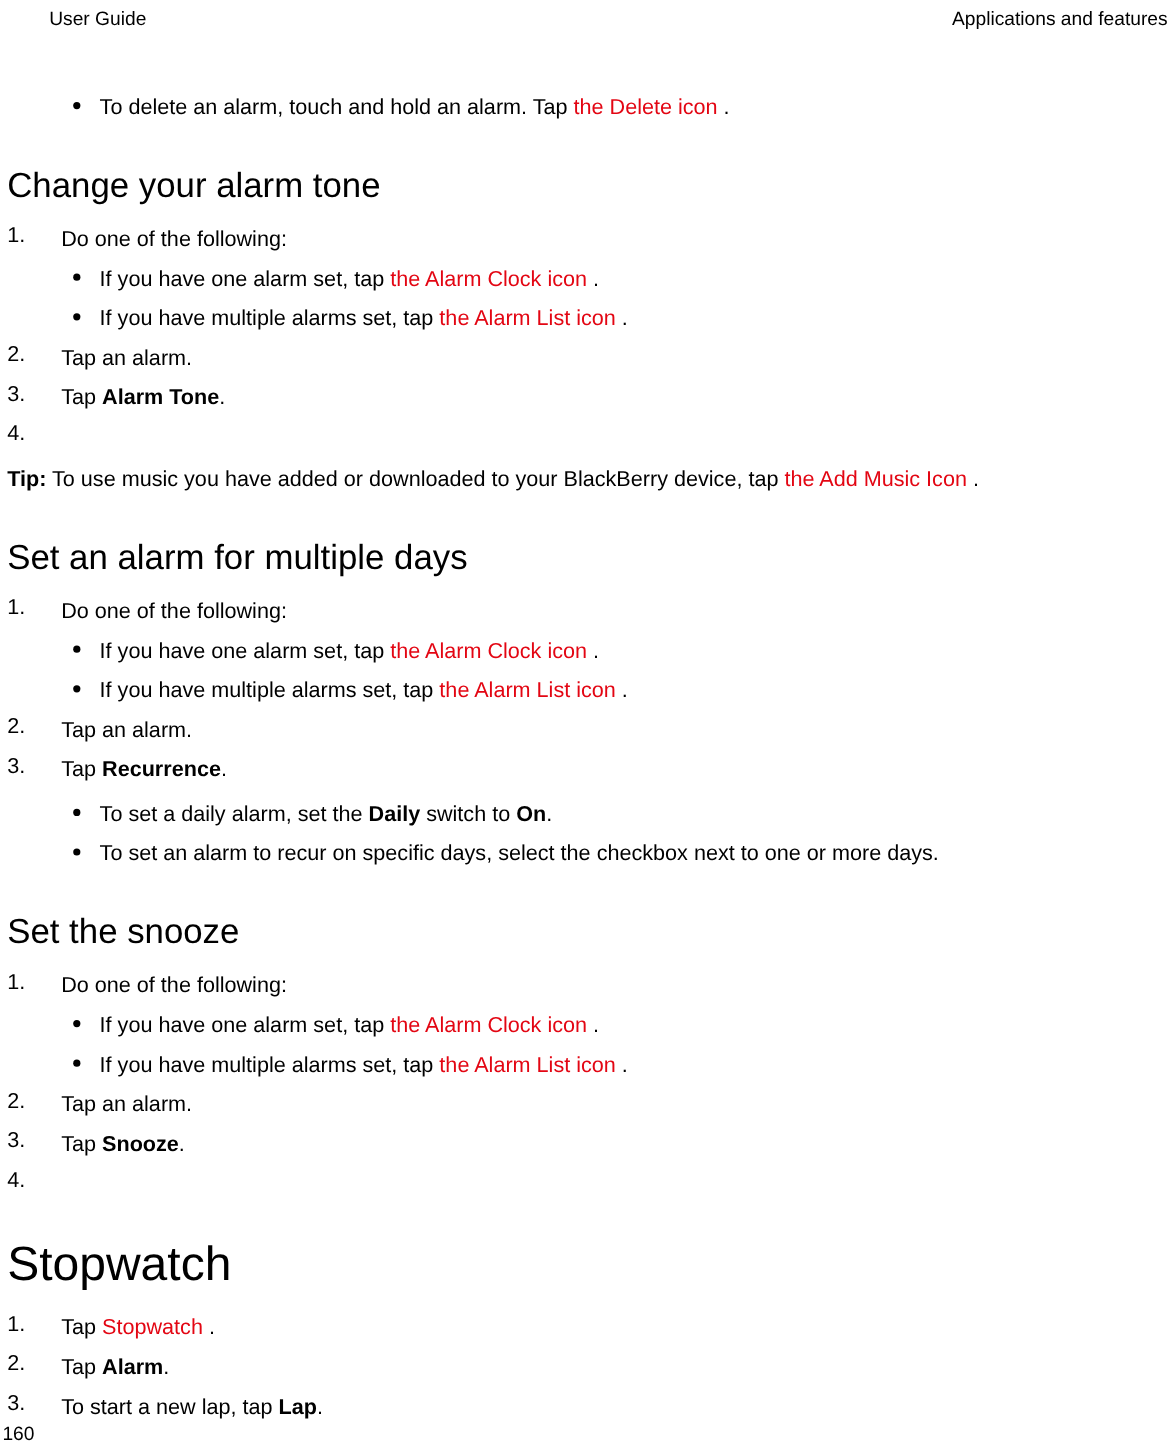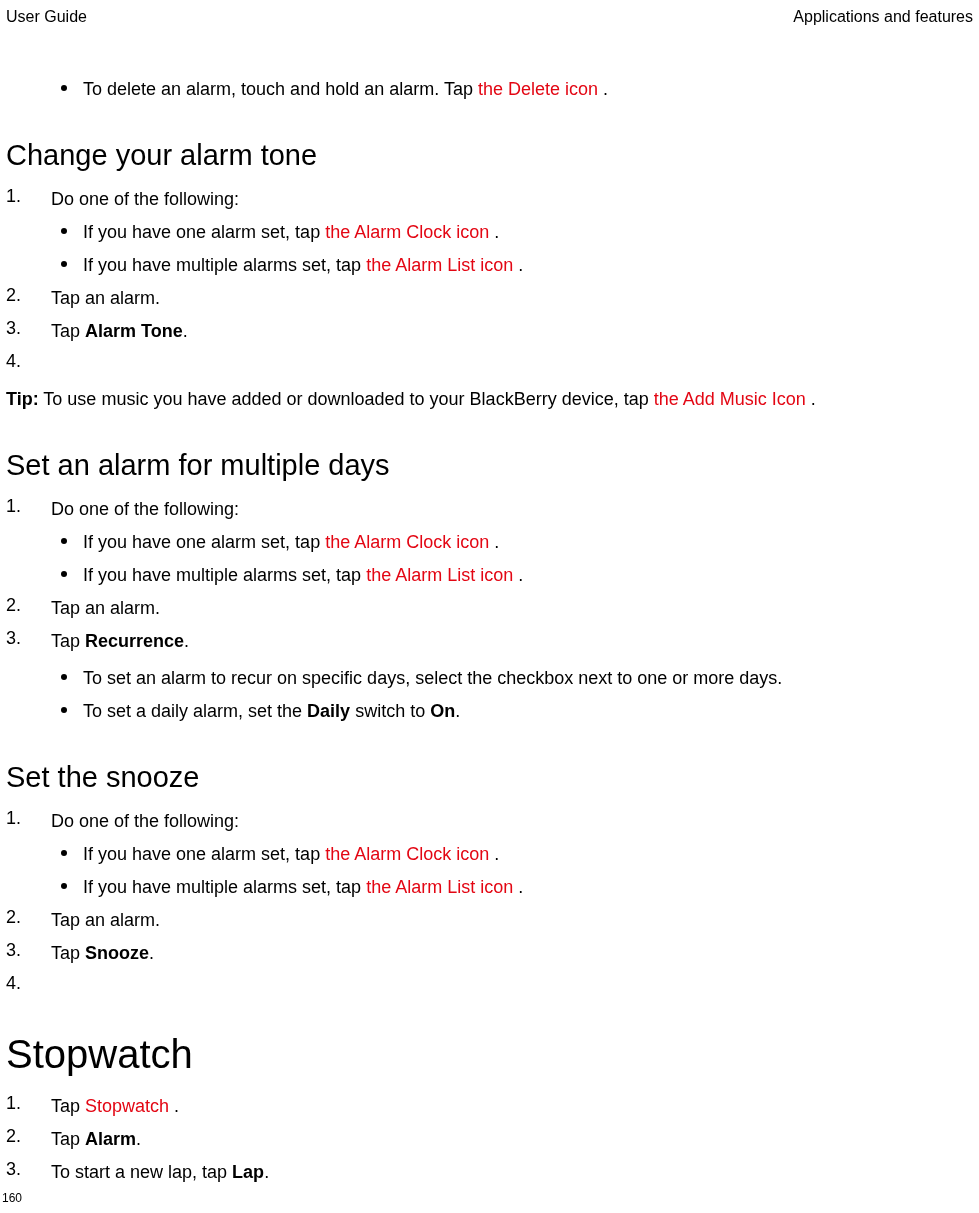--- a/index.html
+++ b/index.html
@@ -11,20 +11,21 @@
       width: 979px;
       height: 1213px;
       position: relative;
       padding: 0 6px;
     }
     .header {
       display: flex;
       justify-content: space-between;
       padding: 8px 0 0 0;
       font-size: 16px;
+      margin-left: 35px;
     }
     .content {
       padding: 0 0 0 0;
     }
     .top-bullet-wrap {
       padding: 50px 0 0 55px;
     }
     .bullet-row {
       display: flex;
       align-items: flex-start;
@@ -72,21 +73,21 @@
     .red { color: #e30613; }
     .tip-line {
       margin: 14px 0 0 0;
       line-height: 1.5;
     }
     .bold { font-weight: 700; }
     .footer-num {
       position: absolute;
       bottom: 8px;
       left: 2px;
-      font-size: 12px;
+      font-size: 16px;
       text-align: center;
     }
     .section-block { margin-top: 6px; }
   </style>
 </head>
 <body>
 
 <div class="header">
   <span>User Guide</span>
   <span>Applications and features</span>
@@ -172,27 +173,27 @@
     <li>
       <span class="num-label">3.</span>
       <span class="li-body">
         <span>Tap </span><span class="bold">Recurrence</span><span>.</span>
       </span>
     </li>
   </ol>
   <div class="sub-bullets2">
     <div class="bullet-row">
       <span class="bullet-dot"></span>
+      <span class="bullet-text">
+        <span>To set a daily alarm, set the </span><span class="bold">Daily</span><span> switch to </span><span class="bold">On</span><span>.</span>
+      </span>
+    </div>
+    <div class="bullet-row">
+      <span class="bullet-dot"></span>
       <span class="bullet-text">To set an alarm to recur on specific days, select the checkbox next to one or more days.</span>
-    </div>
-    <div class="bullet-row">
-      <span class="bullet-dot"></span>
-      <span class="bullet-text">
-        <span>To set a daily alarm, set the </span><span class="bold">Daily</span><span> switch to </span><span class="bold">On</span><span>.</span>
-      </span>
     </div>
   </div>
 
   <h2>Set the snooze</h2>
   <ol class="numbered section-block">
     <li>
       <span class="num-label">1.</span>
       <span class="li-body">Do one of the following:</span>
     </li>
   </ol>

